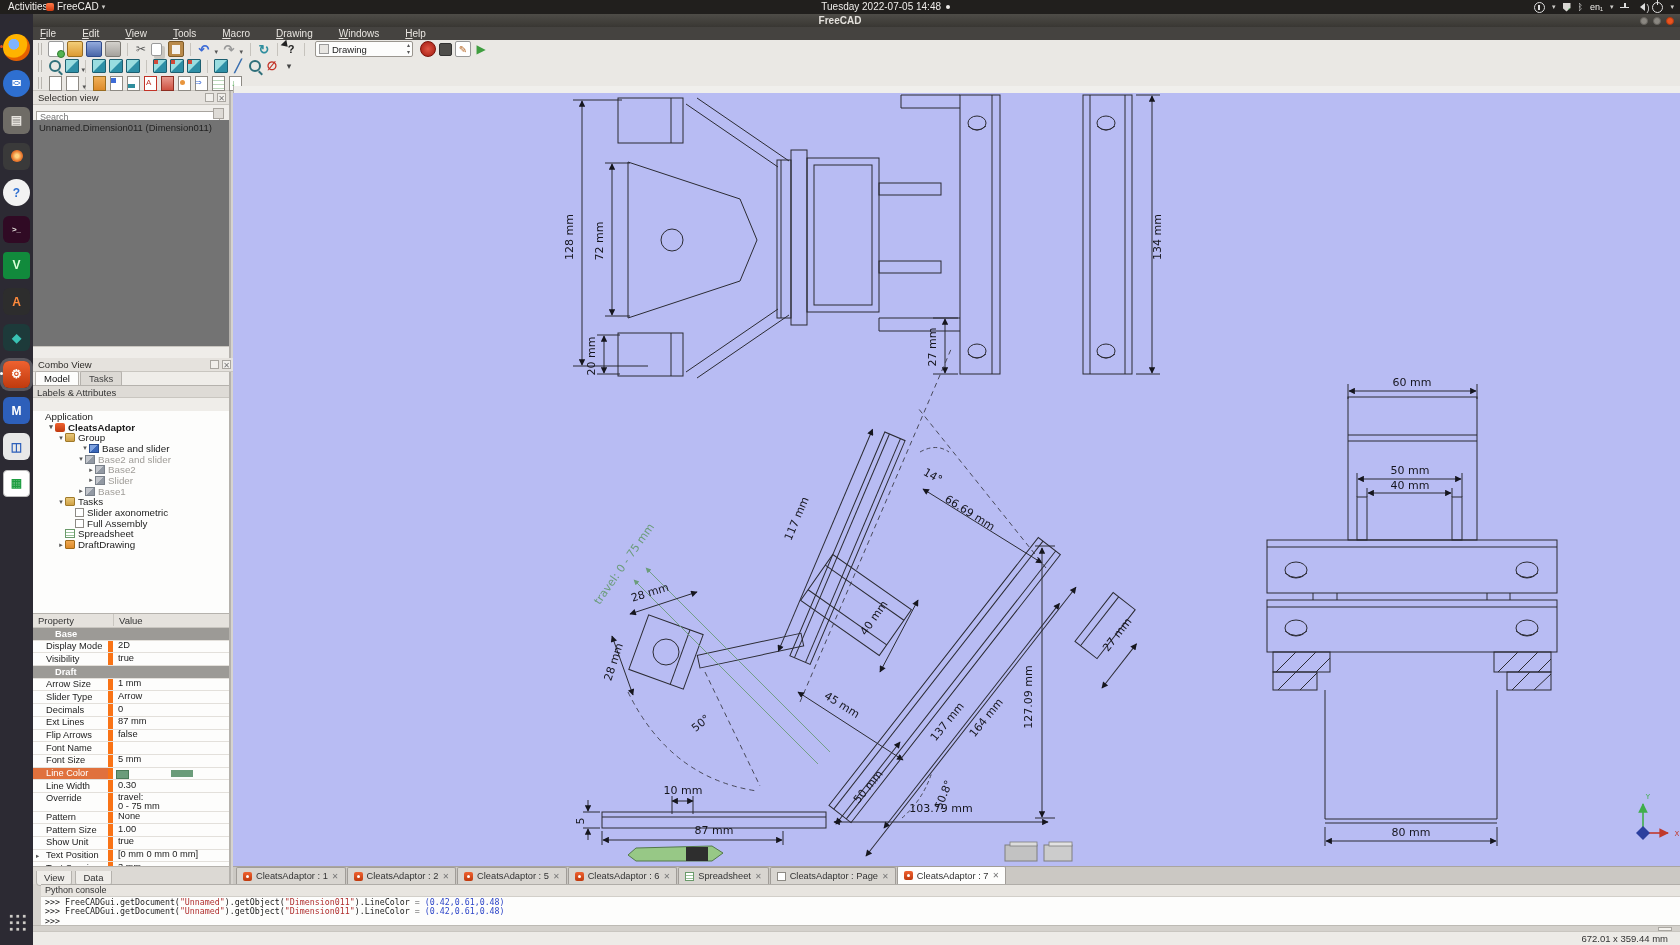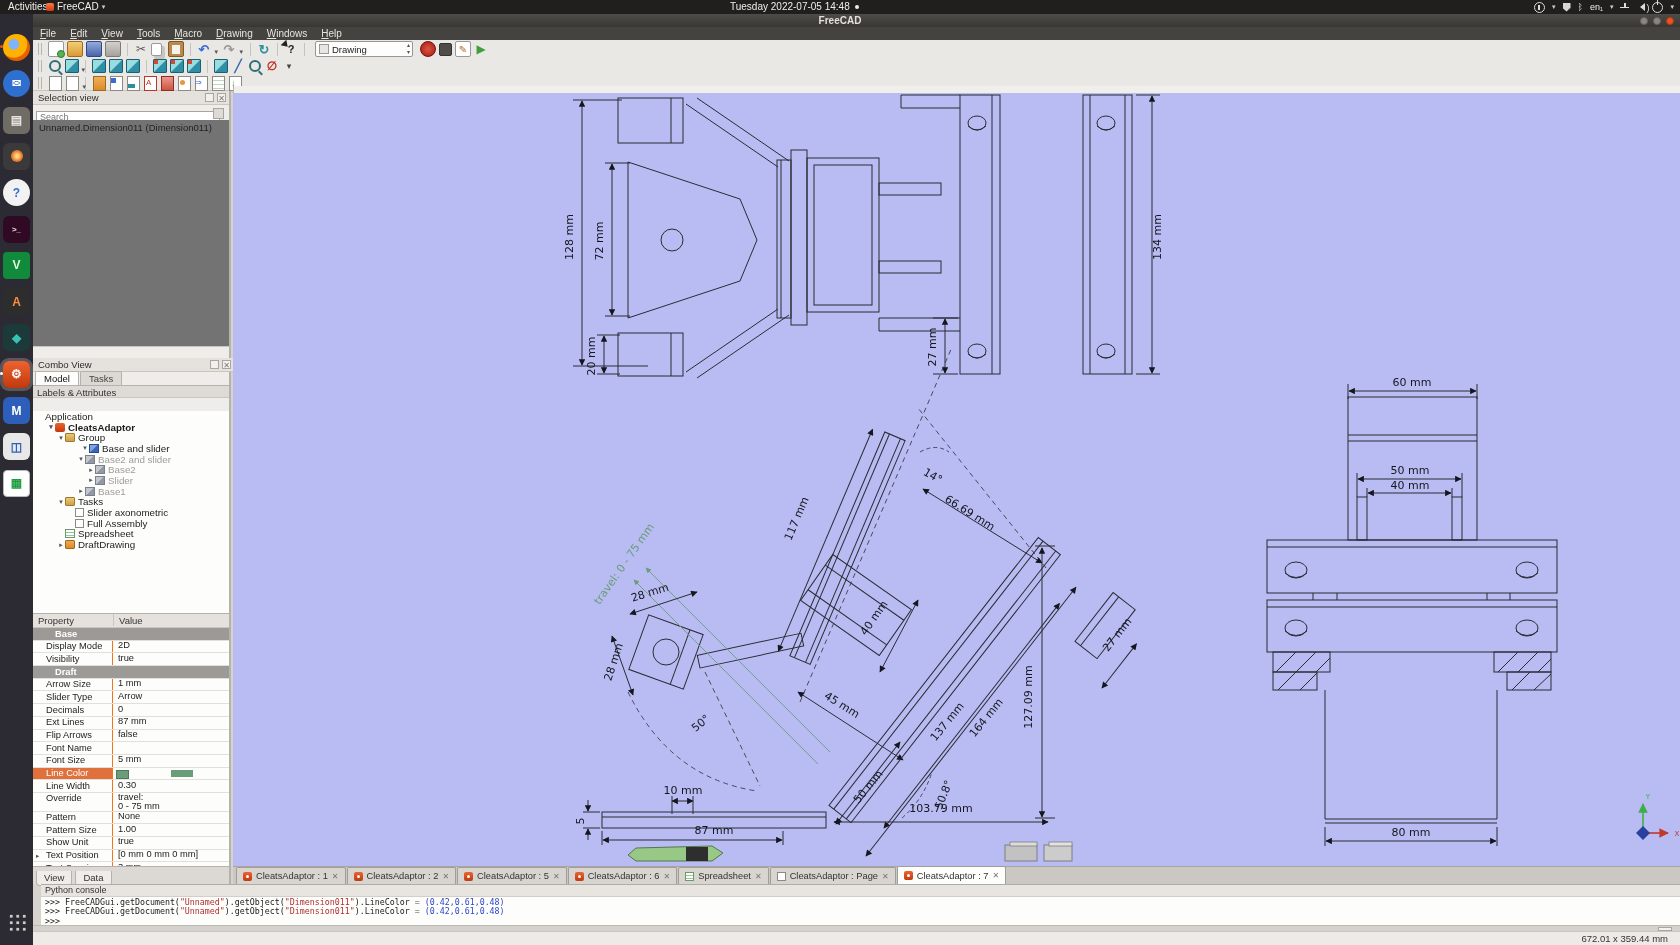--- a/index.html
+++ b/index.html
@@ -6,21 +6,21 @@
     font-family:"Liberation Sans",sans-serif;-webkit-font-smoothing:antialiased;}
   #screen{position:absolute;top:0;left:0;width:1680px;height:945px;background:#d6d3ce;}
 
   
   .topbar{position:absolute;left:0;top:0;width:1680px;height:14px;background:#211f1d;color:#efedea;
     font-size:10px;line-height:14px;}
   .tb-activities{position:absolute;left:8px;top:0;}
   .tb-appmenu{position:absolute;left:46px;top:0;display:flex;align-items:center;gap:3px;height:14px;}
   .fcdot{width:8px;height:8px;border-radius:2px;background:linear-gradient(#ff7847,#cf3a10);display:inline-block;}
   .carat{font-size:7px;color:#cfcdc9;}
-  .tb-clock{position:absolute;left:0;right:0;margin:auto;width:220px;text-align:left;top:0;}
+  .tb-clock{position:absolute;left:0;right:0;margin:auto;width:220px;text-align:right;top:0;}
   .notedot{display:inline-block;width:4px;height:4px;border-radius:50%;background:#efedea;margin-left:5px;vertical-align:1px;}
   .tray{position:absolute;right:6px;top:0;height:14px;display:flex;align-items:center;gap:7px;}
   .tri{display:inline-block;position:relative;}
   .i-a11y{width:9px;height:9px;border:1px solid #ddd;border-radius:50%;}
   .i-a11y::after{content:"";position:absolute;left:3px;top:2px;width:2px;height:5px;background:#ddd;}
   .i-shield{width:8px;height:9px;background:#d9d7d3;clip-path:polygon(0 0,100% 0,100% 60%,50% 100%,0 60%);}
   .i-shield::after{content:"";position:absolute;right:-2px;bottom:-1px;width:5px;height:5px;border-radius:50%;background:#3fae4a;}
   .i-bt{color:#ddd;font-size:9px;line-height:10px;font-family:"DejaVu Sans",sans-serif;}
   .i-kbd{color:#efedea;font-size:9px;}
   .i-net{width:9px;height:9px;}
@@ -31,21 +31,21 @@
   .i-pwr{width:9px;height:9px;border:1.5px solid #ddd;border-radius:50%;}
   .i-pwr::after{content:"";position:absolute;left:3.2px;top:-3px;width:1.6px;height:5px;background:#211f1d;box-shadow:0 1px 0 #ddd inset;background:#ddd;}
 
   
   .titlebar{position:absolute;left:0;top:14px;width:1680px;height:13px;
     background:linear-gradient(#4e4c47,#393733);color:#e4e1dc;font-size:10px;font-weight:bold;text-align:center;line-height:13px;}
   .winbtns{position:absolute;right:6px;top:2.5px;display:flex;gap:5px;}
   .wb{width:8px;height:8px;border-radius:50%;background:#8a8781;border:1px solid #66635e;box-sizing:border-box;}
   .wb.close{background:#e95420;border-color:#b23a10;}
   .menubar{position:absolute;left:33px;top:27px;width:1647px;height:13px;background:#454340;color:#e8e5e0;
-    font-size:10px;line-height:13px;display:flex;gap:0;}
+    font-size:10px;line-height:13px;display:flex;gap:12px;}
   .menubar span.mi{padding:0 7px;cursor:default;}
   .menubar u{text-decoration:underline;}
 
   
   .tbarea{position:absolute;left:33px;top:40px;width:1647px;height:51px;background:#eae8e4;border-bottom:1px solid #c9c6c0;box-sizing:border-box;}
   .trow{position:absolute;left:5px;display:flex;align-items:center;gap:3px;height:16px;}
   .grip{width:5px;height:12px;margin-right:2px;background:repeating-linear-gradient(90deg,#b9b6b0 0 1px,transparent 1px 3px);}
   .sep{width:1px;height:13px;background:#c6c3bd;margin:0 3px;}
   .ti{width:14px;height:14px;position:relative;display:inline-flex;align-items:center;justify-content:center;border-radius:2px;font-size:11px;}
   .t-new-document{background:#fff;border:1px solid #999;}
@@ -150,21 +150,21 @@
   .tic-spreadsheet{background:repeating-linear-gradient(#fff 0 2px,#9cc49c 2px 3px),#fff;border:1px solid #6a9a6a;}
 
   
   .prophdr{position:absolute;top:522px;left:0;width:100%;height:15px;background:#e5e2dd;border-top:1px solid #b5b2ad;border-bottom:1px solid #c9c6c0;
     font-size:9.5px;color:#333;box-sizing:border-box;}
   .prophdr span{display:inline-block;padding:1px 0 0 5px;}
   .prophdr .c1{width:75px;border-right:1px solid #c9c6c0;}
   .proparea{position:absolute;top:537px;left:0;width:100%;bottom:18px;background:#fdfdfc;overflow:hidden;}
   .prow{display:flex;border-bottom:1px solid #e3e0db;height:11.7px;font-size:9.3px;color:#1c1c1c;}
   .prow.tall{height:17.6px;}
-  .prow .nc{width:80px;padding:0.5px 0 0 13px;border-right:1px solid #f97316;box-sizing:border-box;position:relative;white-space:nowrap;overflow:hidden;}
+  .prow .nc{width:80px;padding:0.5px 0 0 13px;border-right:5px solid #f97316;box-sizing:border-box;position:relative;white-space:nowrap;overflow:hidden;}
   .prow .vc{flex:1;padding:0.5px 0 0 5px;white-space:pre-line;line-height:8.6px;position:relative;overflow:hidden;}
   .prow.grp{background:#9c9a96;color:#fff;font-weight:bold;}
   .prow.grp .nc{border-right:none;padding-left:22px;}
   .prow .nc.sel{background:#e0713d;color:#fff;}
   .prow .exp{position:absolute;left:3px;top:2px;font-size:6.5px;color:#555;}
   .swt1{position:absolute;left:3px;top:2px;width:11px;height:7px;background:#6b9c7a;border:1px solid #4a7a58;}
   .swt2{position:absolute;left:58px;top:2px;width:22px;height:7px;background:#6b9c7a;}
   .vdtabs{position:absolute;bottom:0;left:0;width:100%;height:18px;background:#dcd9d4;border-top:1px solid #b5b2ad;box-sizing:border-box;}
   .vdtab{display:inline-block;font-size:9.5px;color:#333;background:#efede9;border:1px solid #b5b2ad;border-top:none;
     border-radius:0 0 4px 4px;padding:0 7px 1px;margin-left:3px;height:13px;line-height:13px;}

